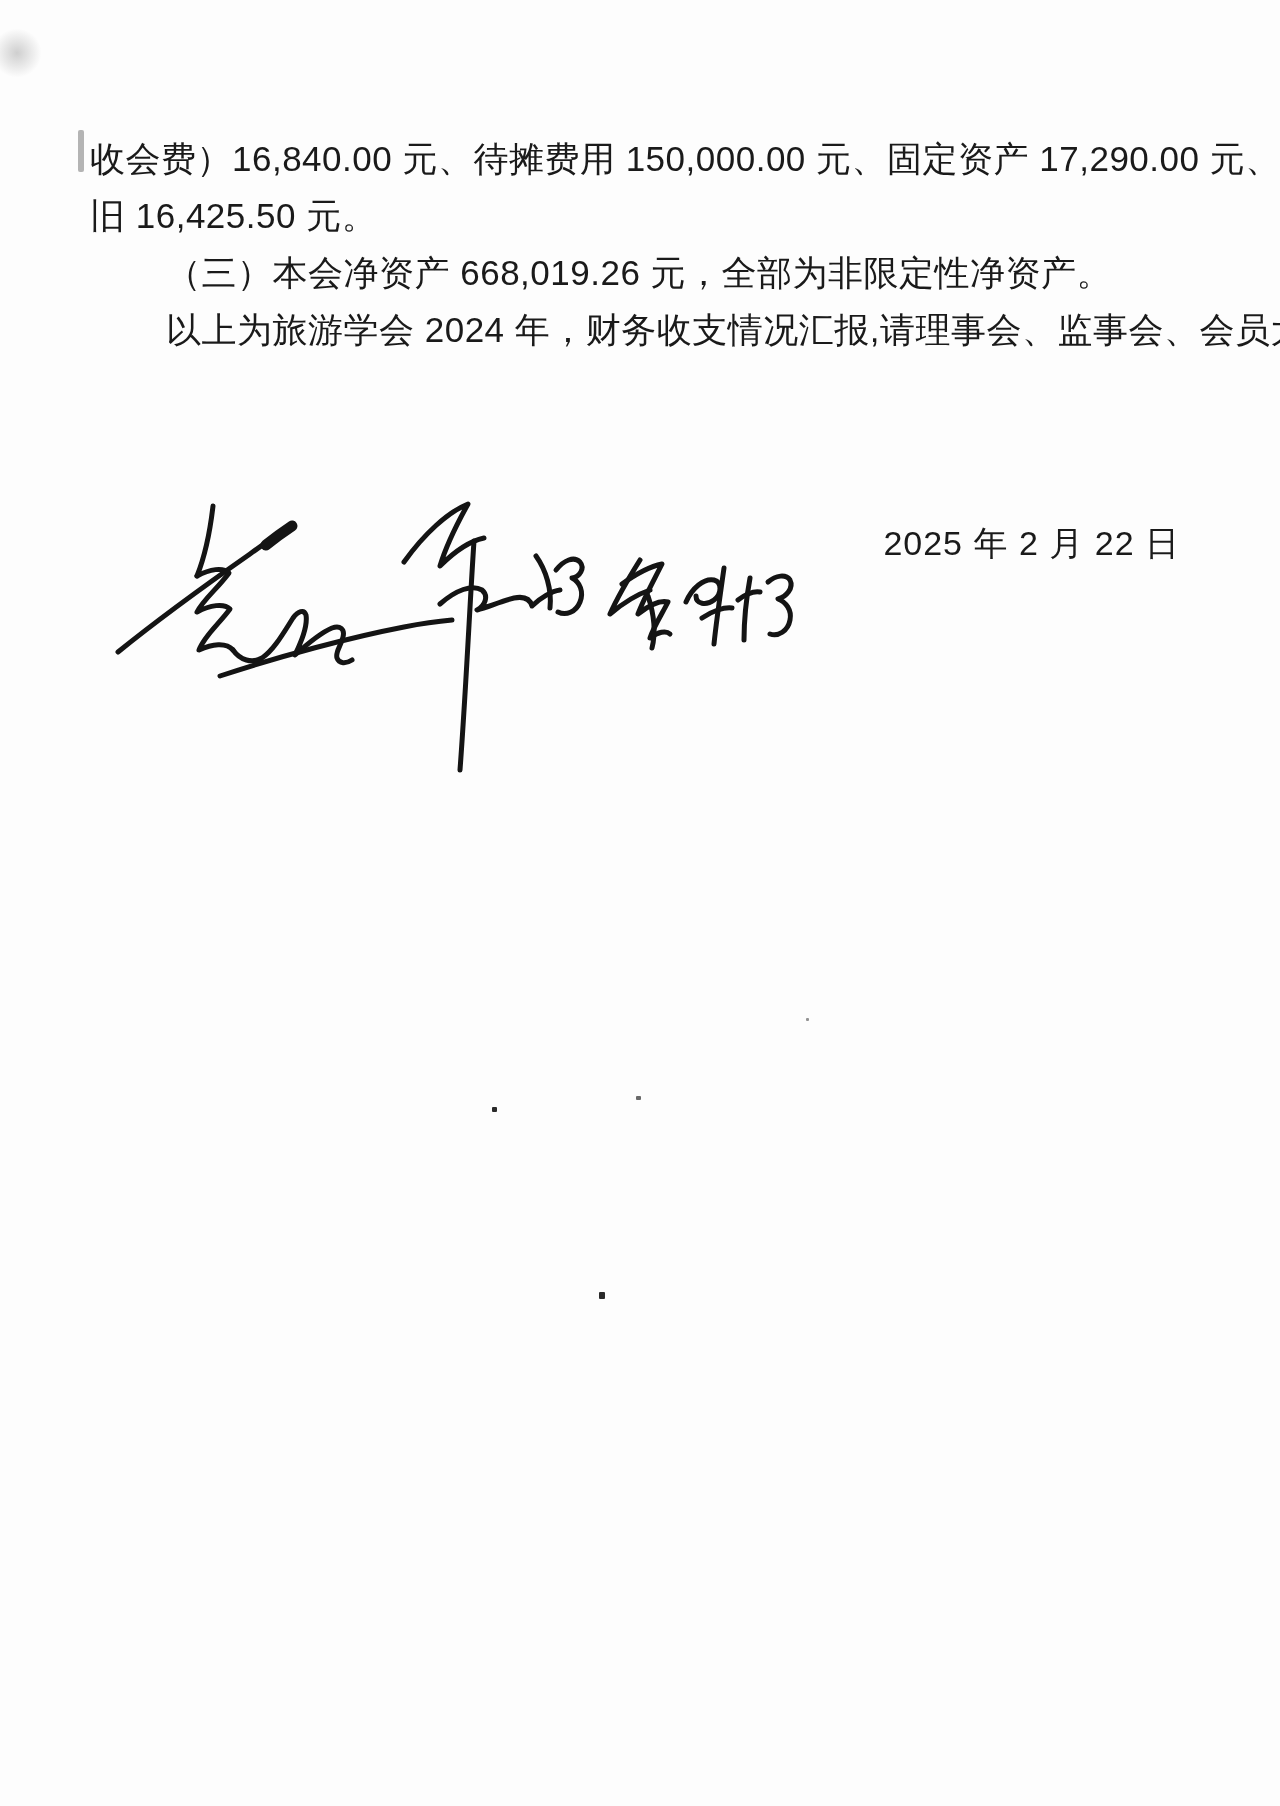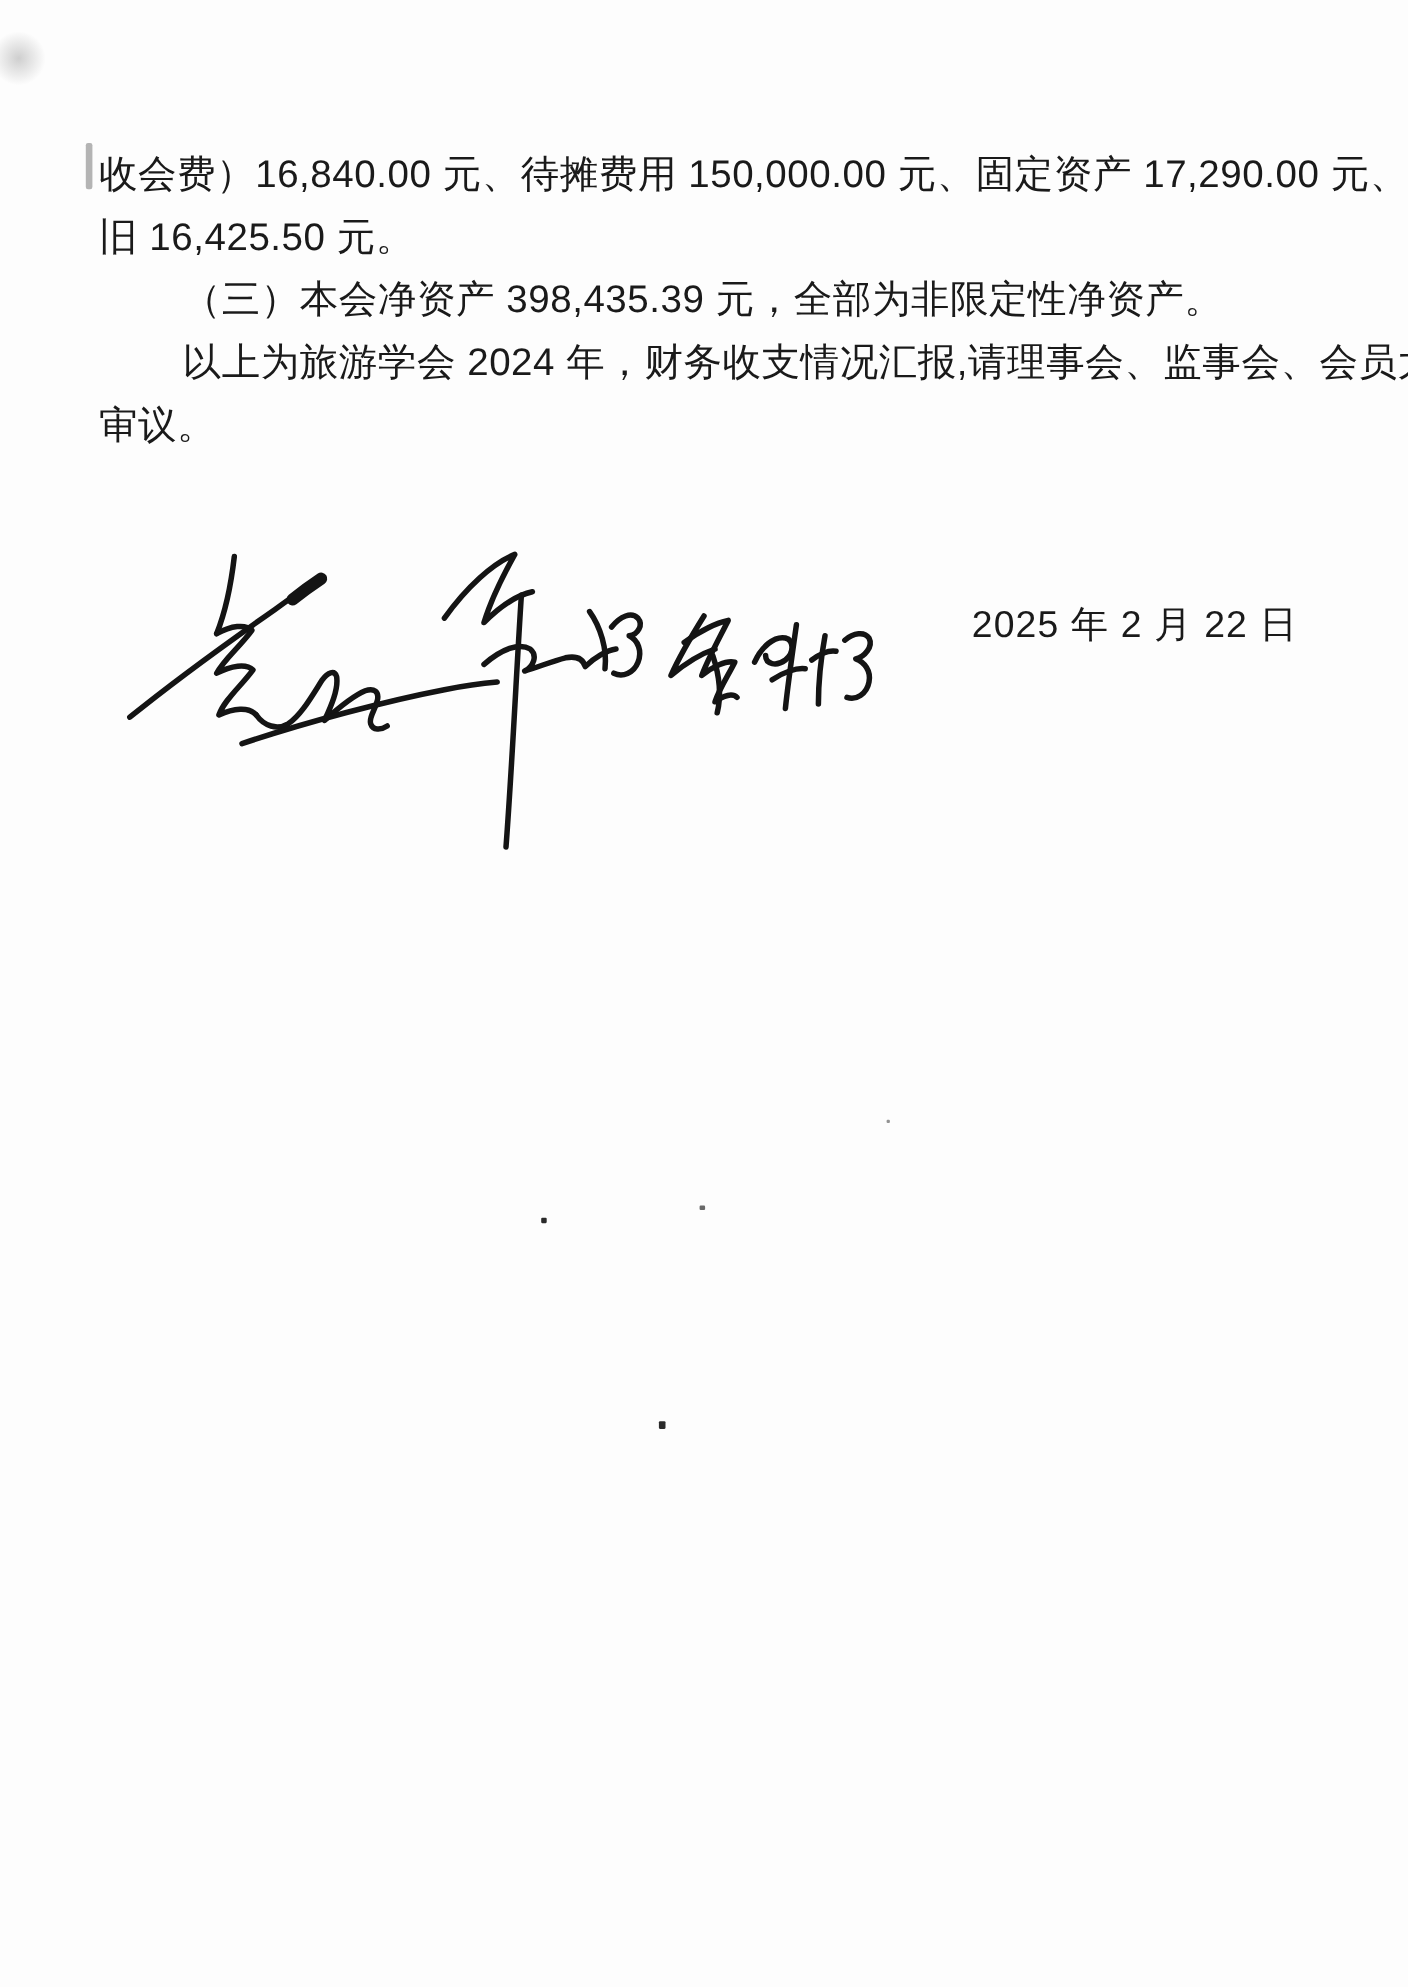--- a/index.html
+++ b/index.html
@@ -54,21 +54,20 @@
     padding-left: 76px;
   }
   .date-line {
     position: absolute;
     top: 521px;
     right: 100px;
     font-size: 34px;
     letter-spacing: 1px;
     white-space: pre;
     color: #1a1a1a;
-    margin-top: 24px;
   }
   .sig-layer {
     position: absolute;
     left: 0;
     top: 0;
     width: 1280px;
     height: 1806px;
     pointer-events: none;
   }
   .speck {
@@ -85,23 +84,22 @@
 <body>
 
 <div class="page">
 
   <div class="scan-smudge"></div>
   <div class="scan-bar"></div>
 
   <div class="textblock">
     <div class="line">收会费）16,840.00 元、待摊费用 150,000.00 元、固定资产 17,290.00 元、累计折</div>
     <div class="line">旧 16,425.50 元。</div>
-    <div class="line indent">（三）本会净资产 398,435.39 元，全部为非限定性净资产。</div>
+    <div class="line indent">（三）本会净资产 668,019.26 元，全部为非限定性净资产。</div>
     <div class="line indent">以上为旅游学会 2024 年，财务收支情况汇报,请理事会、监事会、会员大会</div>
-    <div class="line">审议。</div>
   </div>
 
   <div class="date-line">2025 年 2 月 22 日</div>
 
   <svg class="sig-layer" viewBox="0 0 1280 1806" width="1280" height="1806" xmlns="http://www.w3.org/2000/svg">
     <g stroke="#141414" fill="none" stroke-linecap="round" stroke-linejoin="round">
 
       <g stroke-width="5">
         <path d="M118 652 C160 618 210 582 250 554 C268 541 282 531 291 526"></path>
         <path d="M266 545 C276 537 286 530 292 526" stroke-width="11"></path>

